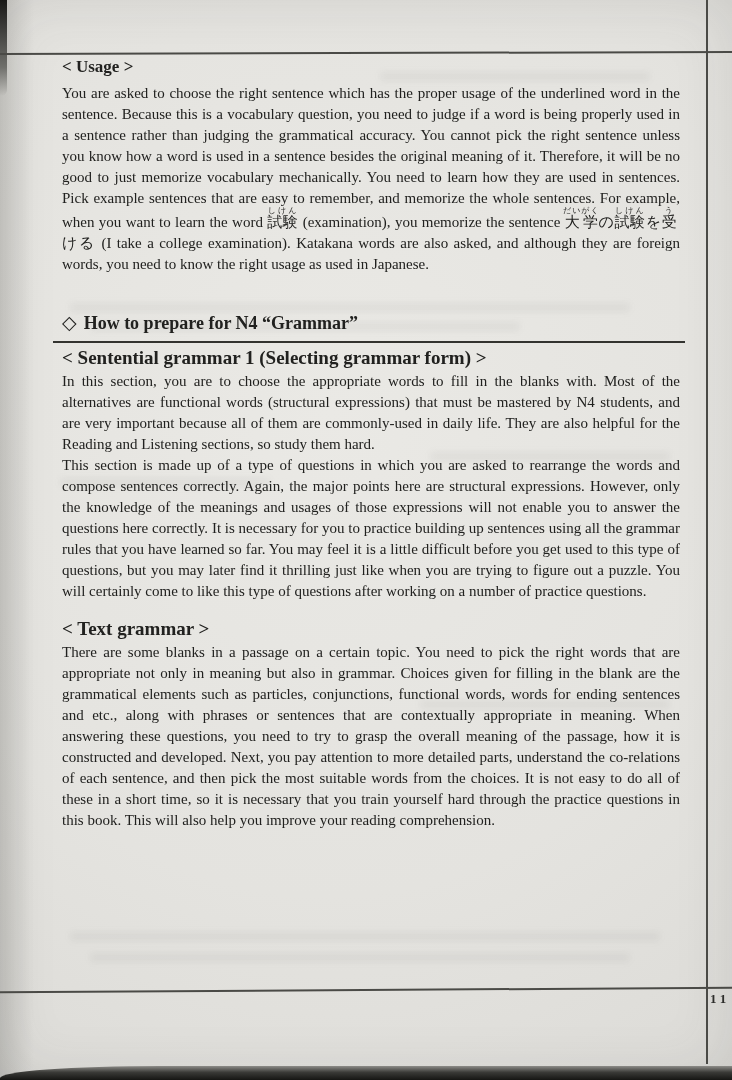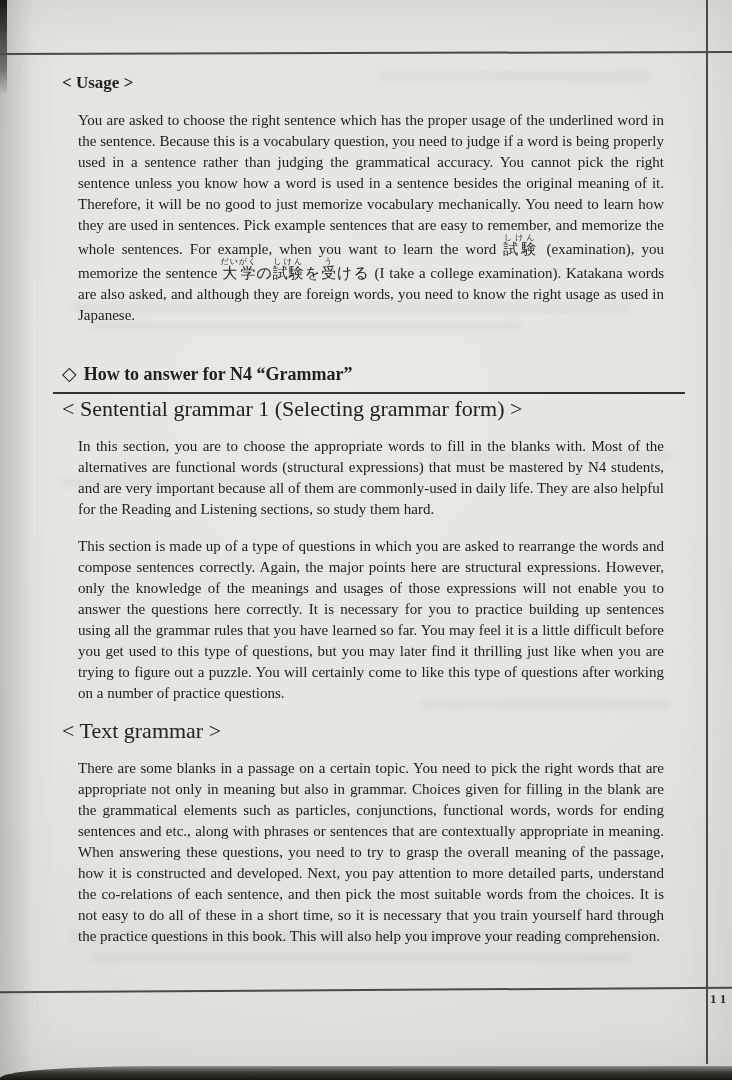--- a/index.html
+++ b/index.html
@@ -30,34 +30,34 @@
   .bottom-edge{
     position:absolute;left:0;right:0;bottom:0;height:14px;
     background:linear-gradient(to bottom,#8d8c88 0%, #3a3a37 45%, #151513 100%);
     border-top-left-radius:160px 12px;
   }
   .page-number{
     position:absolute;left:710px;top:991px;width:24px;
     font-size:13px;letter-spacing:4px;color:#2d2d2b;font-weight:bold;
   }
   .content{
-    position:absolute;left:62px;top:72px;width:618px;
+    position:absolute;left:62px;top:56px;width:618px;
     font-size:15px;line-height:21px;color:#21211f;text-align:justify;
   }
-  .content p{margin:16px;}
+  .content p{margin:0;}
   .usage-heading{font-size:17px;font-weight:bold;margin:0 0 5px 0;line-height:22px;}
   .usage-paragraph{margin-bottom:0;}
   .main-heading{
     margin:36px 0 0 -9px;padding:0 0 6px 9px;margin-right:-5px;
     border-bottom:2px solid #33332f;
     font-size:18px;font-weight:bold;line-height:24px;text-align:left;
   }
   .diamond{font-weight:normal;font-size:19px;margin-right:7px;}
   .sub-heading{
-    font-size:22px;font-weight:normal;line-height:22px;text-align:left;
+    font-size:19px;font-weight:bold;line-height:22px;text-align:left;
     margin:16px 0 2px 0;
   }
   .sub-heading.first{margin-top:4px;}
   .sub-heading.text-grammar{}
   ruby{ruby-position:over;}
   rt{font-size:8px;letter-spacing:1px;color:#2a2a28;}
   .ghost{
     position:absolute;height:9px;border-radius:5px;
     background:rgba(105,105,100,.07);filter:blur(3px);
   }
@@ -81,21 +81,21 @@
   <div class="rule rule-top"></div>
   <div class="rule rule-right"></div>
   <div class="rule rule-bottom"></div>
 
   <div class="content">
 
     <h2 class="usage-heading">&lt; Usage &gt;</h2>
 
     <p class="usage-paragraph"><span>You are asked to choose the right sentence which has the proper usage of the underlined word in the sentence.  Because this is a vocabulary question, you need to judge if a word is being properly used in a sentence rather than judging the grammatical accuracy.  You cannot pick the right sentence unless you know how a word is used in a sentence besides the original meaning of it.  Therefore, it will be no good to just memorize vocabulary mechanically.  You need to learn how they are used in sentences.  Pick example sentences that are easy to remember, and memorize the whole sentences.  For example, when you want to learn the word </span><ruby><span>試験</span><rt>しけん</rt></ruby><span> (examination), you memorize the sentence </span><ruby><span>大学</span><rt>だいがく</rt></ruby><span>の</span><ruby><span>試験</span><rt>しけん</rt></ruby><span>を</span><ruby><span>受</span><rt>う</rt></ruby><span>ける</span><span> (I take a college examination).  Katakana words are also asked, and although they are foreign words, you need to know the right usage as used in Japanese.</span></p>
 
-    <h1 class="main-heading"><span class="diamond">◇</span><span>How to answer for N4 “Grammar”</span></h1>
+    <h1 class="main-heading"><span class="diamond">◇</span><span>How to prepare for N4 “Grammar”</span></h1>
 
     <h3 class="sub-heading first">&lt; Sentential grammar 1 (Selecting grammar form) &gt;</h3>
     <p>In this section, you are to choose the appropriate words to fill in the blanks with. Most of the alternatives are functional words (structural expressions) that must be mastered by N4 students, and are very important because all of them are commonly-used in daily life. They are also helpful for the Reading and Listening sections, so study them hard.</p>
 
     <p>This section is made up of a type of questions in which you are asked to rearrange the words and compose sentences correctly.  Again, the major points here are structural expressions.  However, only the knowledge of the meanings and usages of those expressions will not enable you to answer the questions here correctly.  It is necessary for you to practice building up sentences using all the grammar rules that you have learned so far.  You may feel it is a little difficult before you get used to this type of questions, but you may later find it thrilling just like when you are trying to figure out a puzzle.  You will certainly come to like this type of questions after working on a number of practice questions.</p>
 
     <h3 class="sub-heading text-grammar">&lt; Text grammar &gt;</h3>
     <p>There are some blanks in a passage on a certain topic.  You need to pick the right words that are appropriate not only in meaning but also in grammar.  Choices given for filling in the blank are the grammatical elements such as particles, conjunctions, functional words, words for ending sentences and etc., along with phrases or sentences that are contextually appropriate in meaning.  When answering these questions, you need to try to grasp the overall meaning of the passage, how it is constructed and developed.  Next, you pay attention to more detailed parts, understand the co-relations of each sentence, and then pick the most suitable words from the choices.  It is not easy to do all of these in a short time, so it is necessary that you train yourself hard through the practice questions in this book.  This will also help you improve your reading comprehension.</p>
 
   </div>

